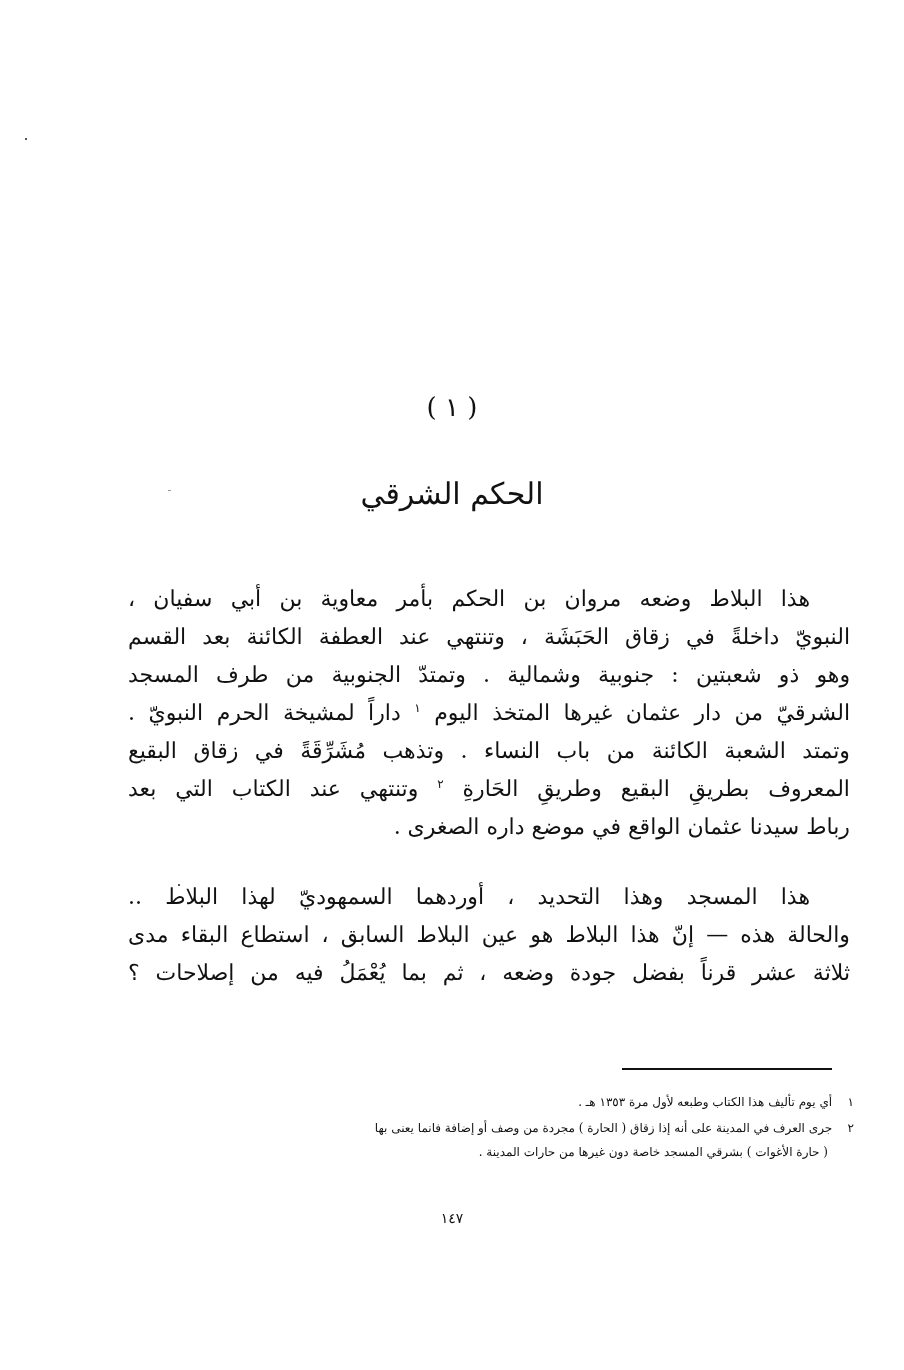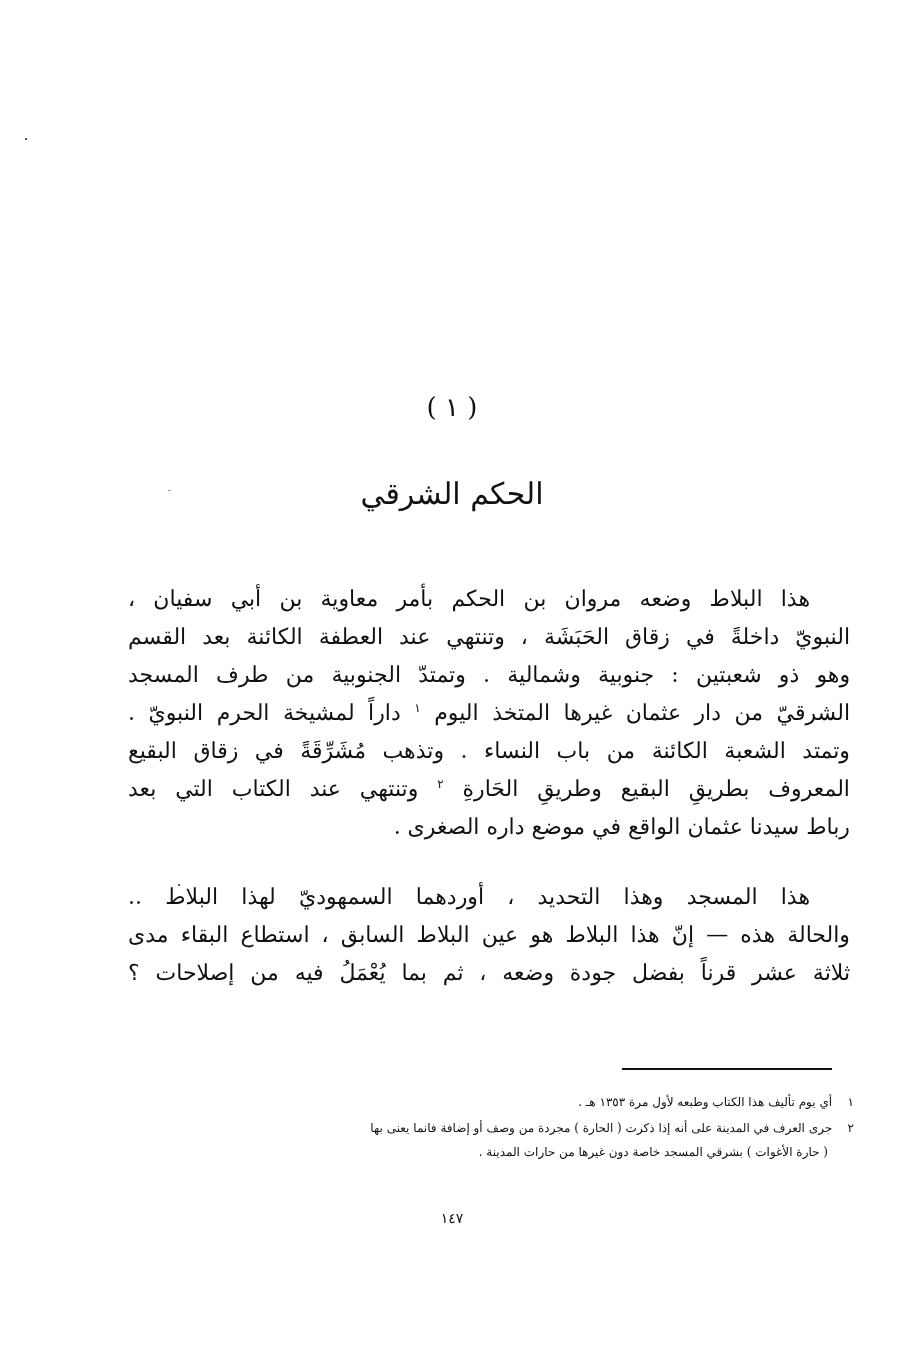--- a/index.html
+++ b/index.html
@@ -139,20 +139,20 @@
 
   <div class="footnote-rule"></div>
 
   <div class="footnotes">
     <div class="footnote">
       <span class="fn-num">١</span>
       <span>أي يوم تأليف هذا الكتاب وطبعه لأول مرة ١٣٥٣ هـ .</span>
     </div>
     <div class="footnote">
       <span class="fn-num">٢</span>
-      <span>جرى العرف في المدينة على أنه إذا ذكرت ( الحارة ) مجردة من وصف أو إضافة فانما يعنى بها</span>
+      <span>جرى العرف في المدينة على أنه إذا زقاق ( الحارة ) مجردة من وصف أو إضافة فانما يعنى بها</span>
       <span class="cont">( حارة الأغوات ) بشرقي المسجد خاصة دون غيرها من حارات المدينة .</span>
     </div>
   </div>
 
   <div class="page-number">١٤٧</div>
 
 </div>
 
 </body></html>

